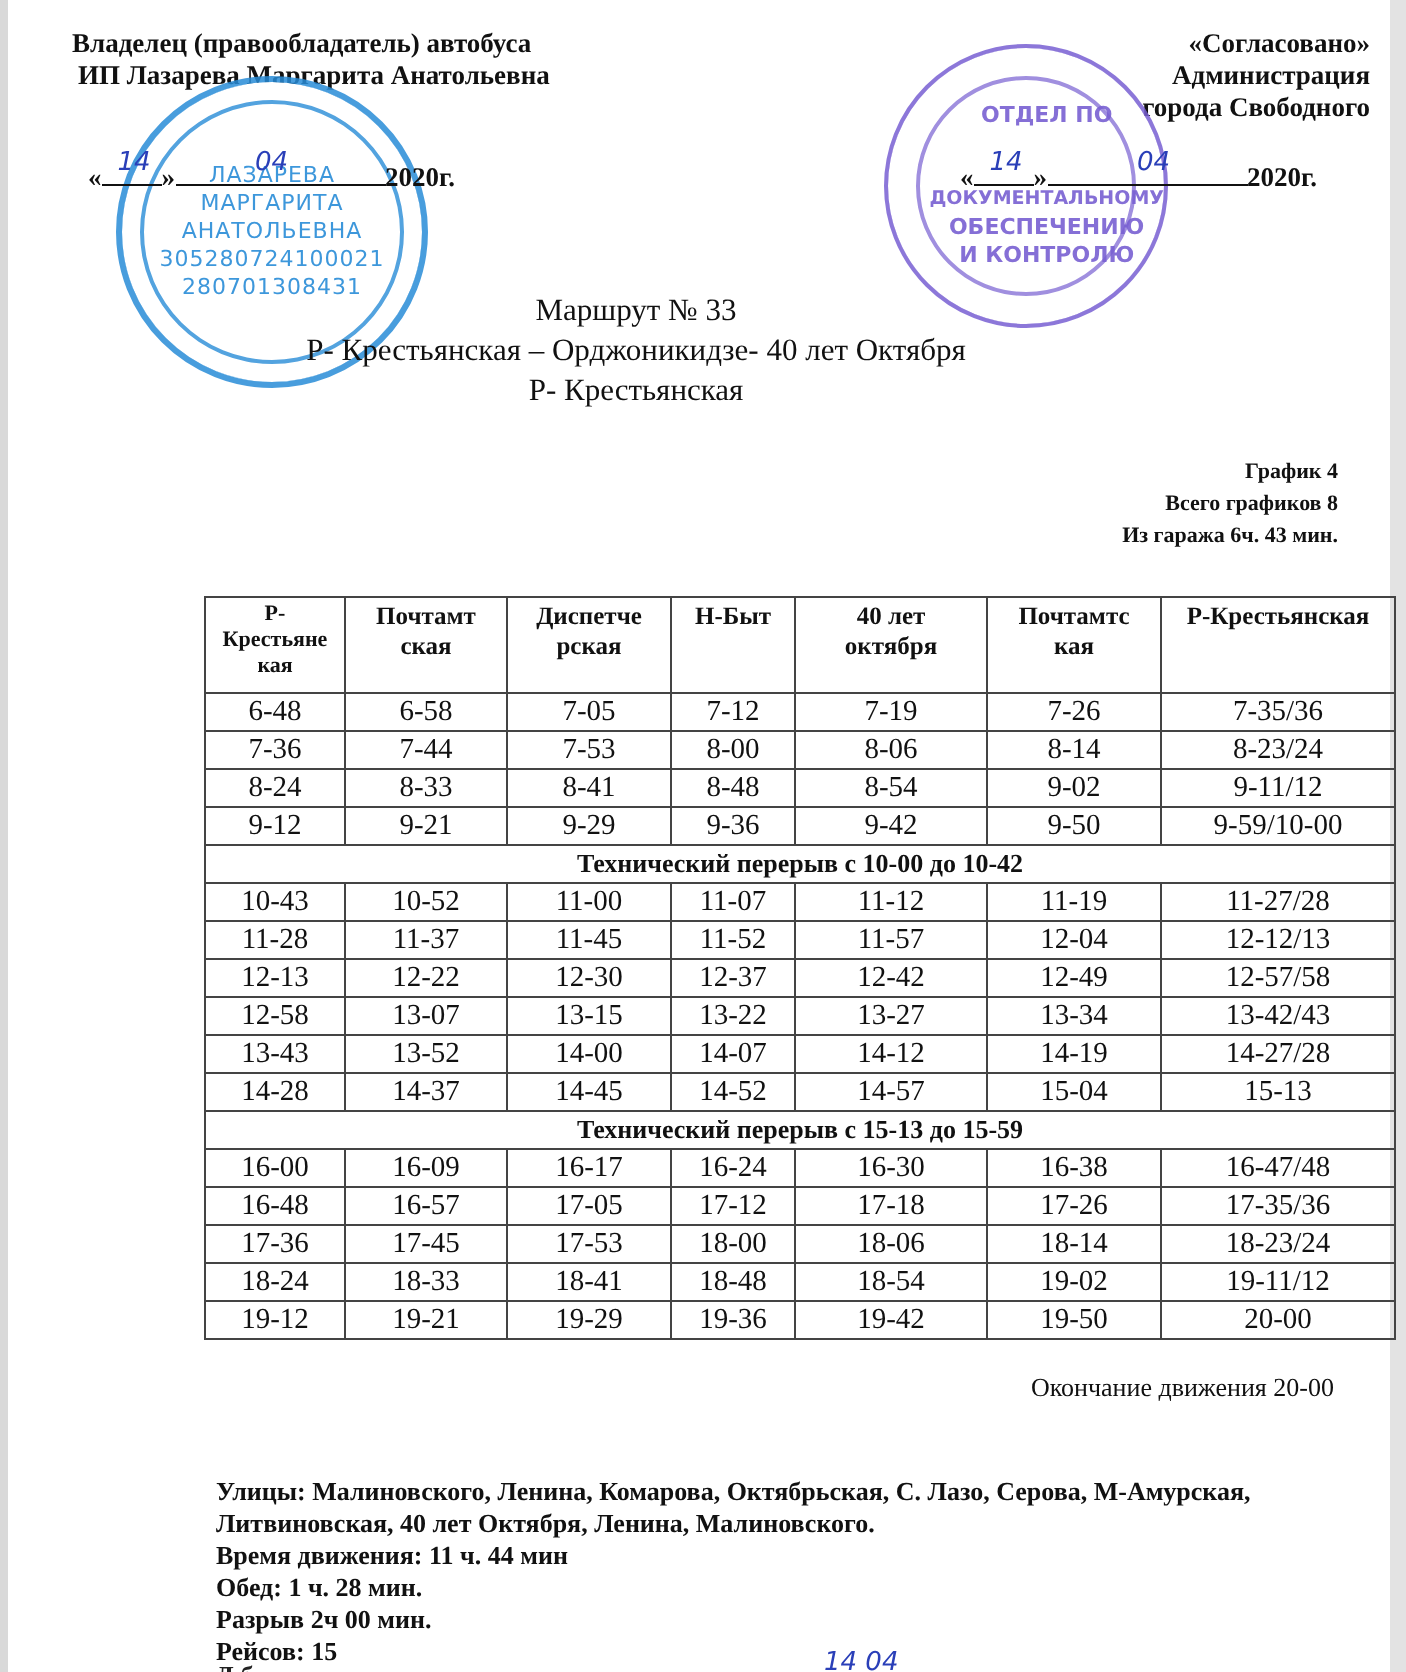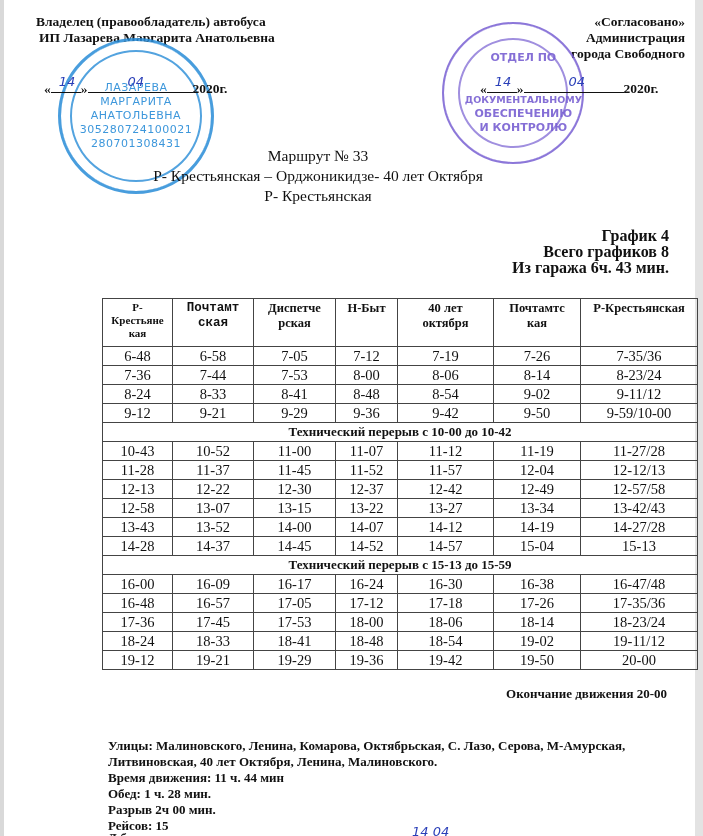--- a/index.html
+++ b/index.html
@@ -36,33 +36,33 @@
   .stamp-purple {
     left: 442px; top: 22px; width: 138px; height: 138px;
     border: 2px solid rgba(120,95,210,0.85);
     box-shadow: inset 0 0 0 14px #fff, inset 0 0 0 16px rgba(120,95,210,0.7);
     color: rgba(120,95,210,0.9);
     align-items: flex-end;
   }
   .stamp-purple .inner { font-size: 11px; line-height: 14px; font-weight: bold; }
 
   .title-block { left: 0; width: 636px; top: 146px; text-align: center; font-size: 15.5px; font-weight: normal; line-height: 20px; }
-  .sched-info { right: 34px; top: 228px; text-align: right; font-size: 16px; font-weight: bold; line-height: 16px; }
+  .sched-info { right: 34px; top: 228px; text-align: right; font-size: 11px; font-weight: bold; line-height: 16px; }
 
   table.tt {
     position: absolute; left: 102px; top: 298px; width: 595px;
     border-collapse: collapse; table-layout: fixed;
     font-size: 14.5px;
   }
   table.tt td, table.tt th { border: 1px solid #444; padding: 0; text-align: center; }
   table.tt th { font-weight: bold; font-size: 12.5px; line-height: 15px; vertical-align: top; padding-top: 2px; height: 45px; }
   table.tt th.small { font-size: 11px; line-height: 13px; }
   table.tt td { height: 18px; line-height: 18px; }
   table.tt td.brk { font-weight: bold; font-size: 13px; margin-left: 20px; }
-  .end-note { right: 36px; top: 686px; font-size: 13px; font-weight: bold; }
+  .end-note { right: 36px; top: 686px; font-size: 13px; font-weight: normal; }
 
   .notes { left: 108px; top: 738px; font-size: 13px; font-weight: bold; line-height: 16px; width: 560px; }
   .cutline { left: 108px; top: 830px; font-size: 13px; font-weight: bold; color: #222; }
   .cut-hand { left: 412px; top: 824px; font-family: "DejaVu Sans", sans-serif; font-style: italic; color: #2a3fb8; font-size: 13px; }
 </style>
 </head>
 <body>
 
 <div class="edge-left"></div>
 <div class="edge-right"></div>
@@ -125,21 +125,21 @@
       <col style="width:62px">
       <col style="width:96px">
       <col style="width:87px">
       <col style="width:117px">
   </colgroup>
   <thead>
     <tr>
       <th class="small" style="white-space:pre-line;">Р-
 Крестьяне
 кая</th>
-      <th style="white-space:pre-line;font-family:Liberation Mono, monospace;">Почтамт
+      <th style="white-space:pre-line;">Почтамт
 ская</th>
       <th style="white-space:pre-line;">Диспетче
 рская</th>
       <th style="white-space:pre-line;">Н-Быт</th>
       <th style="white-space:pre-line;">40 лет
 октября</th>
       <th style="white-space:pre-line;">Почтамтс
 кая</th>
       <th style="white-space:pre-line;">Р-Крестьянская</th>
     </tr>

